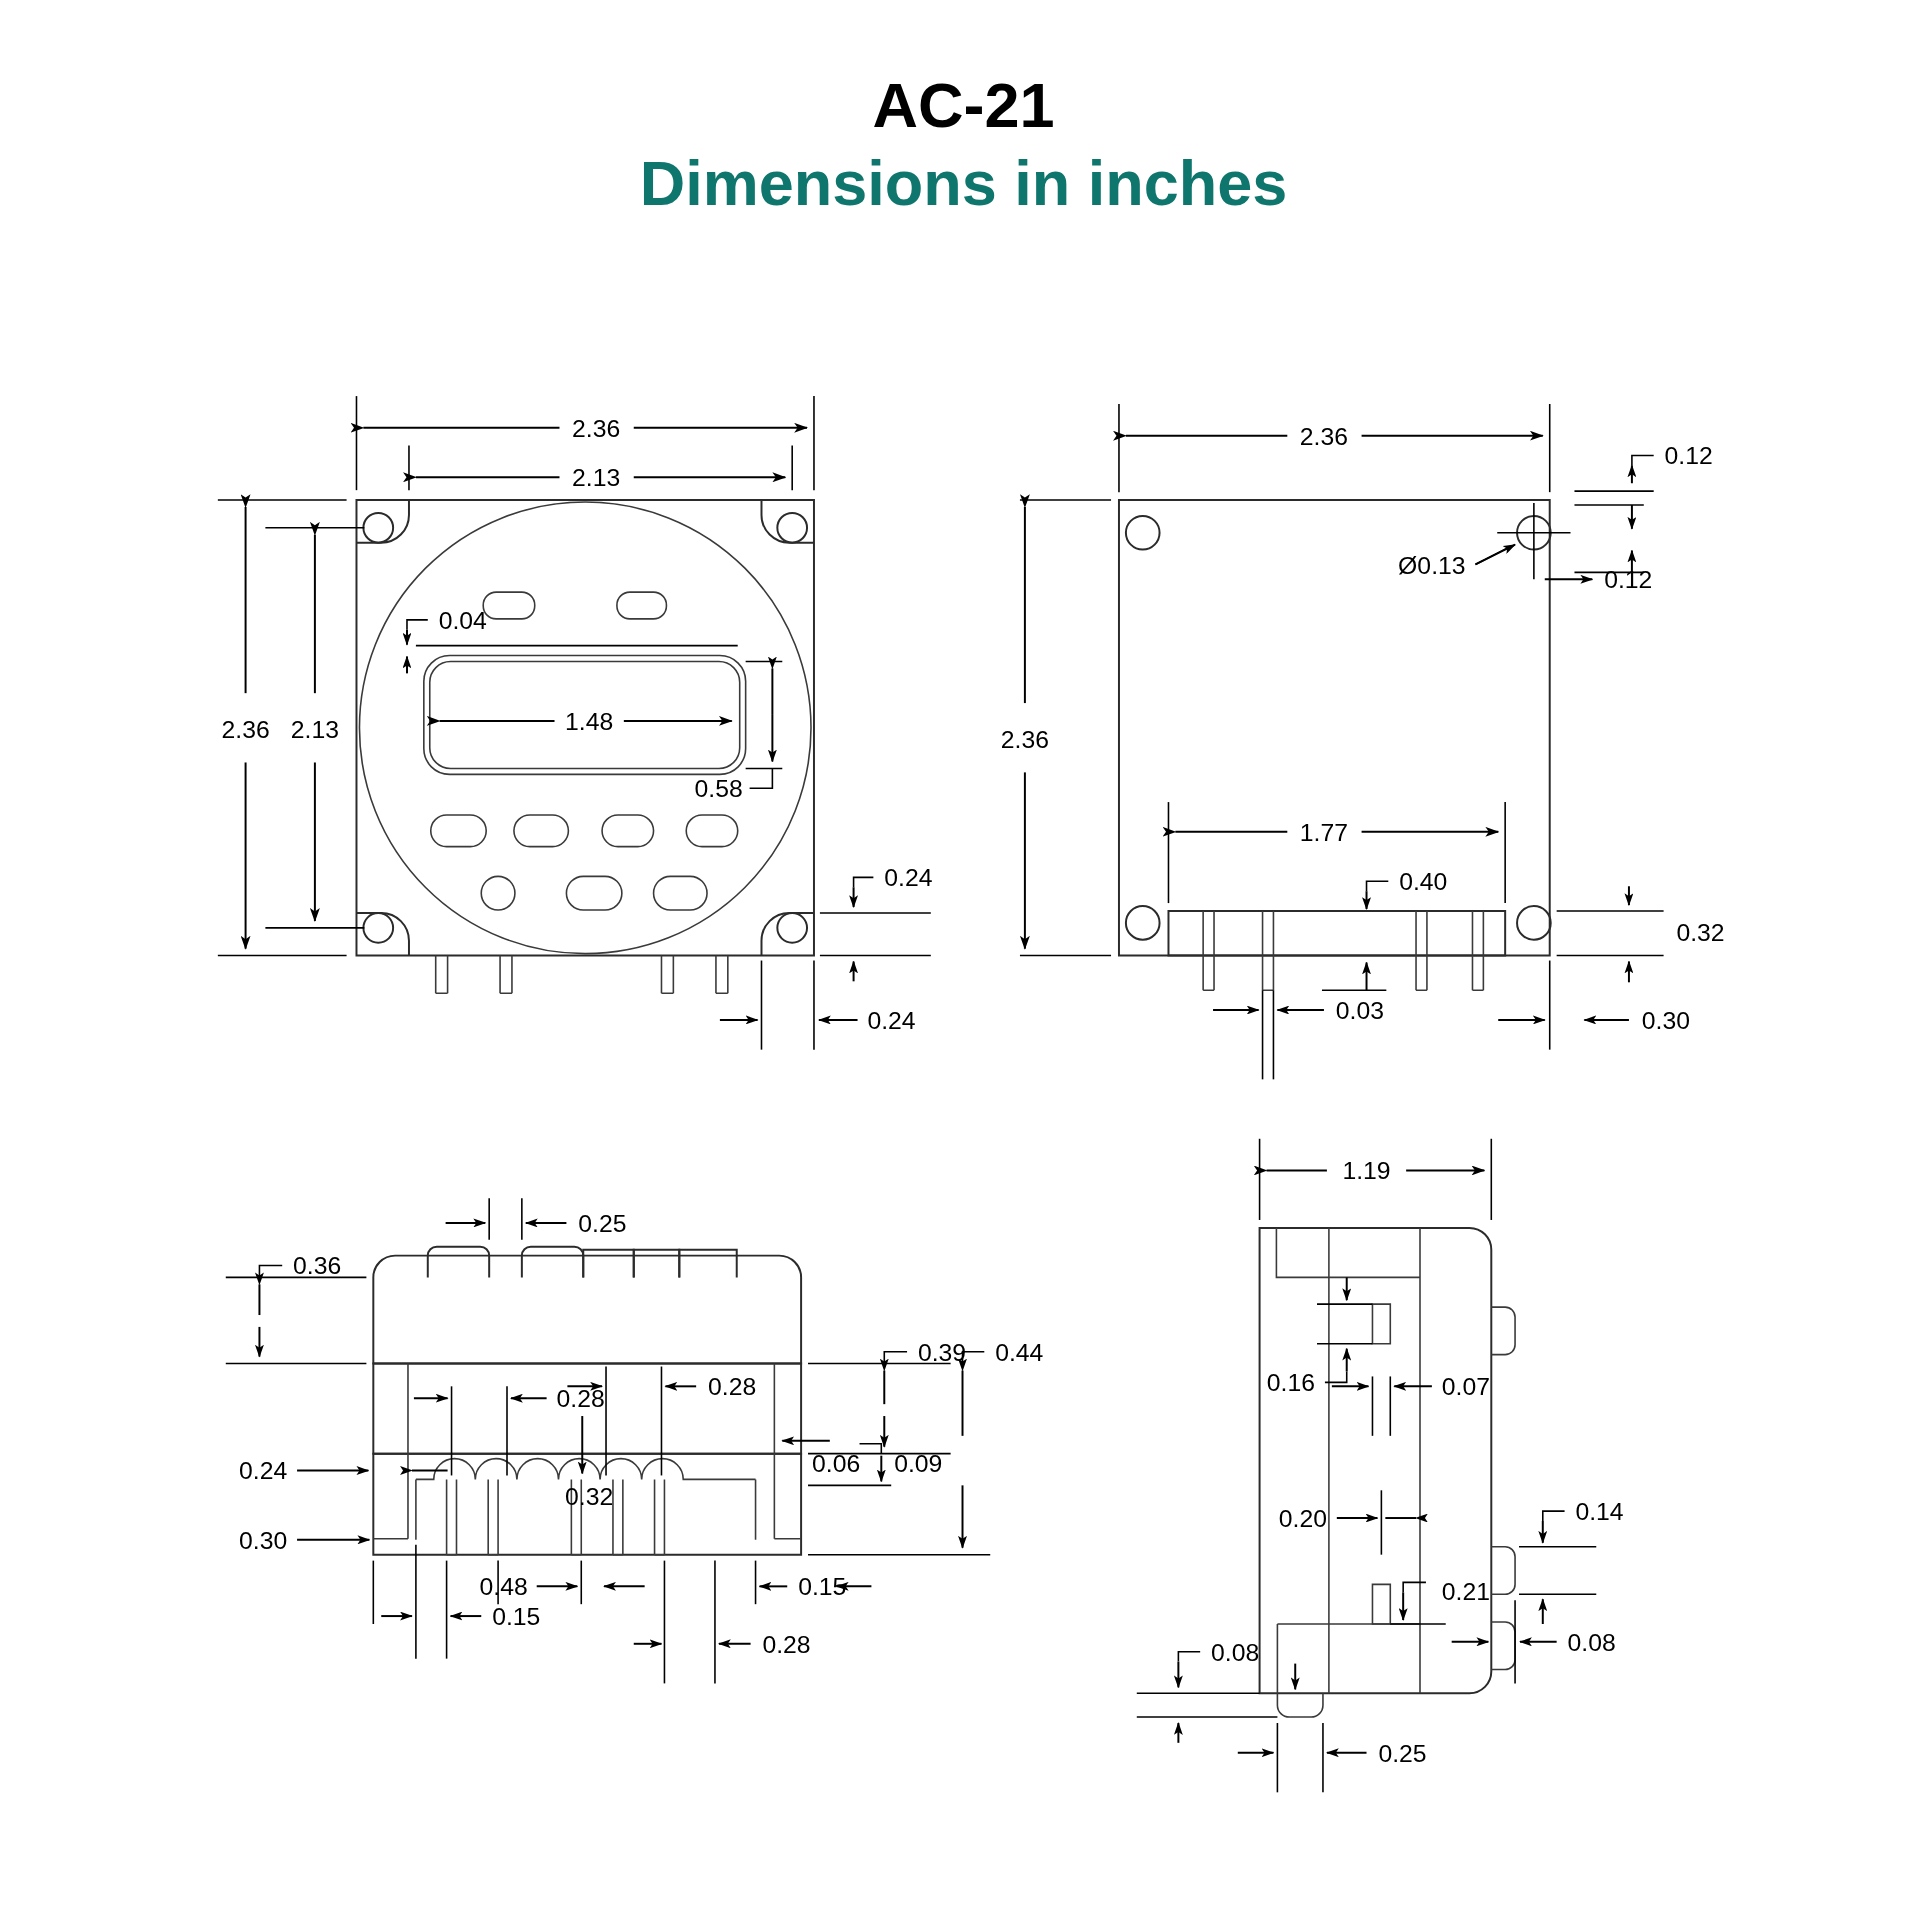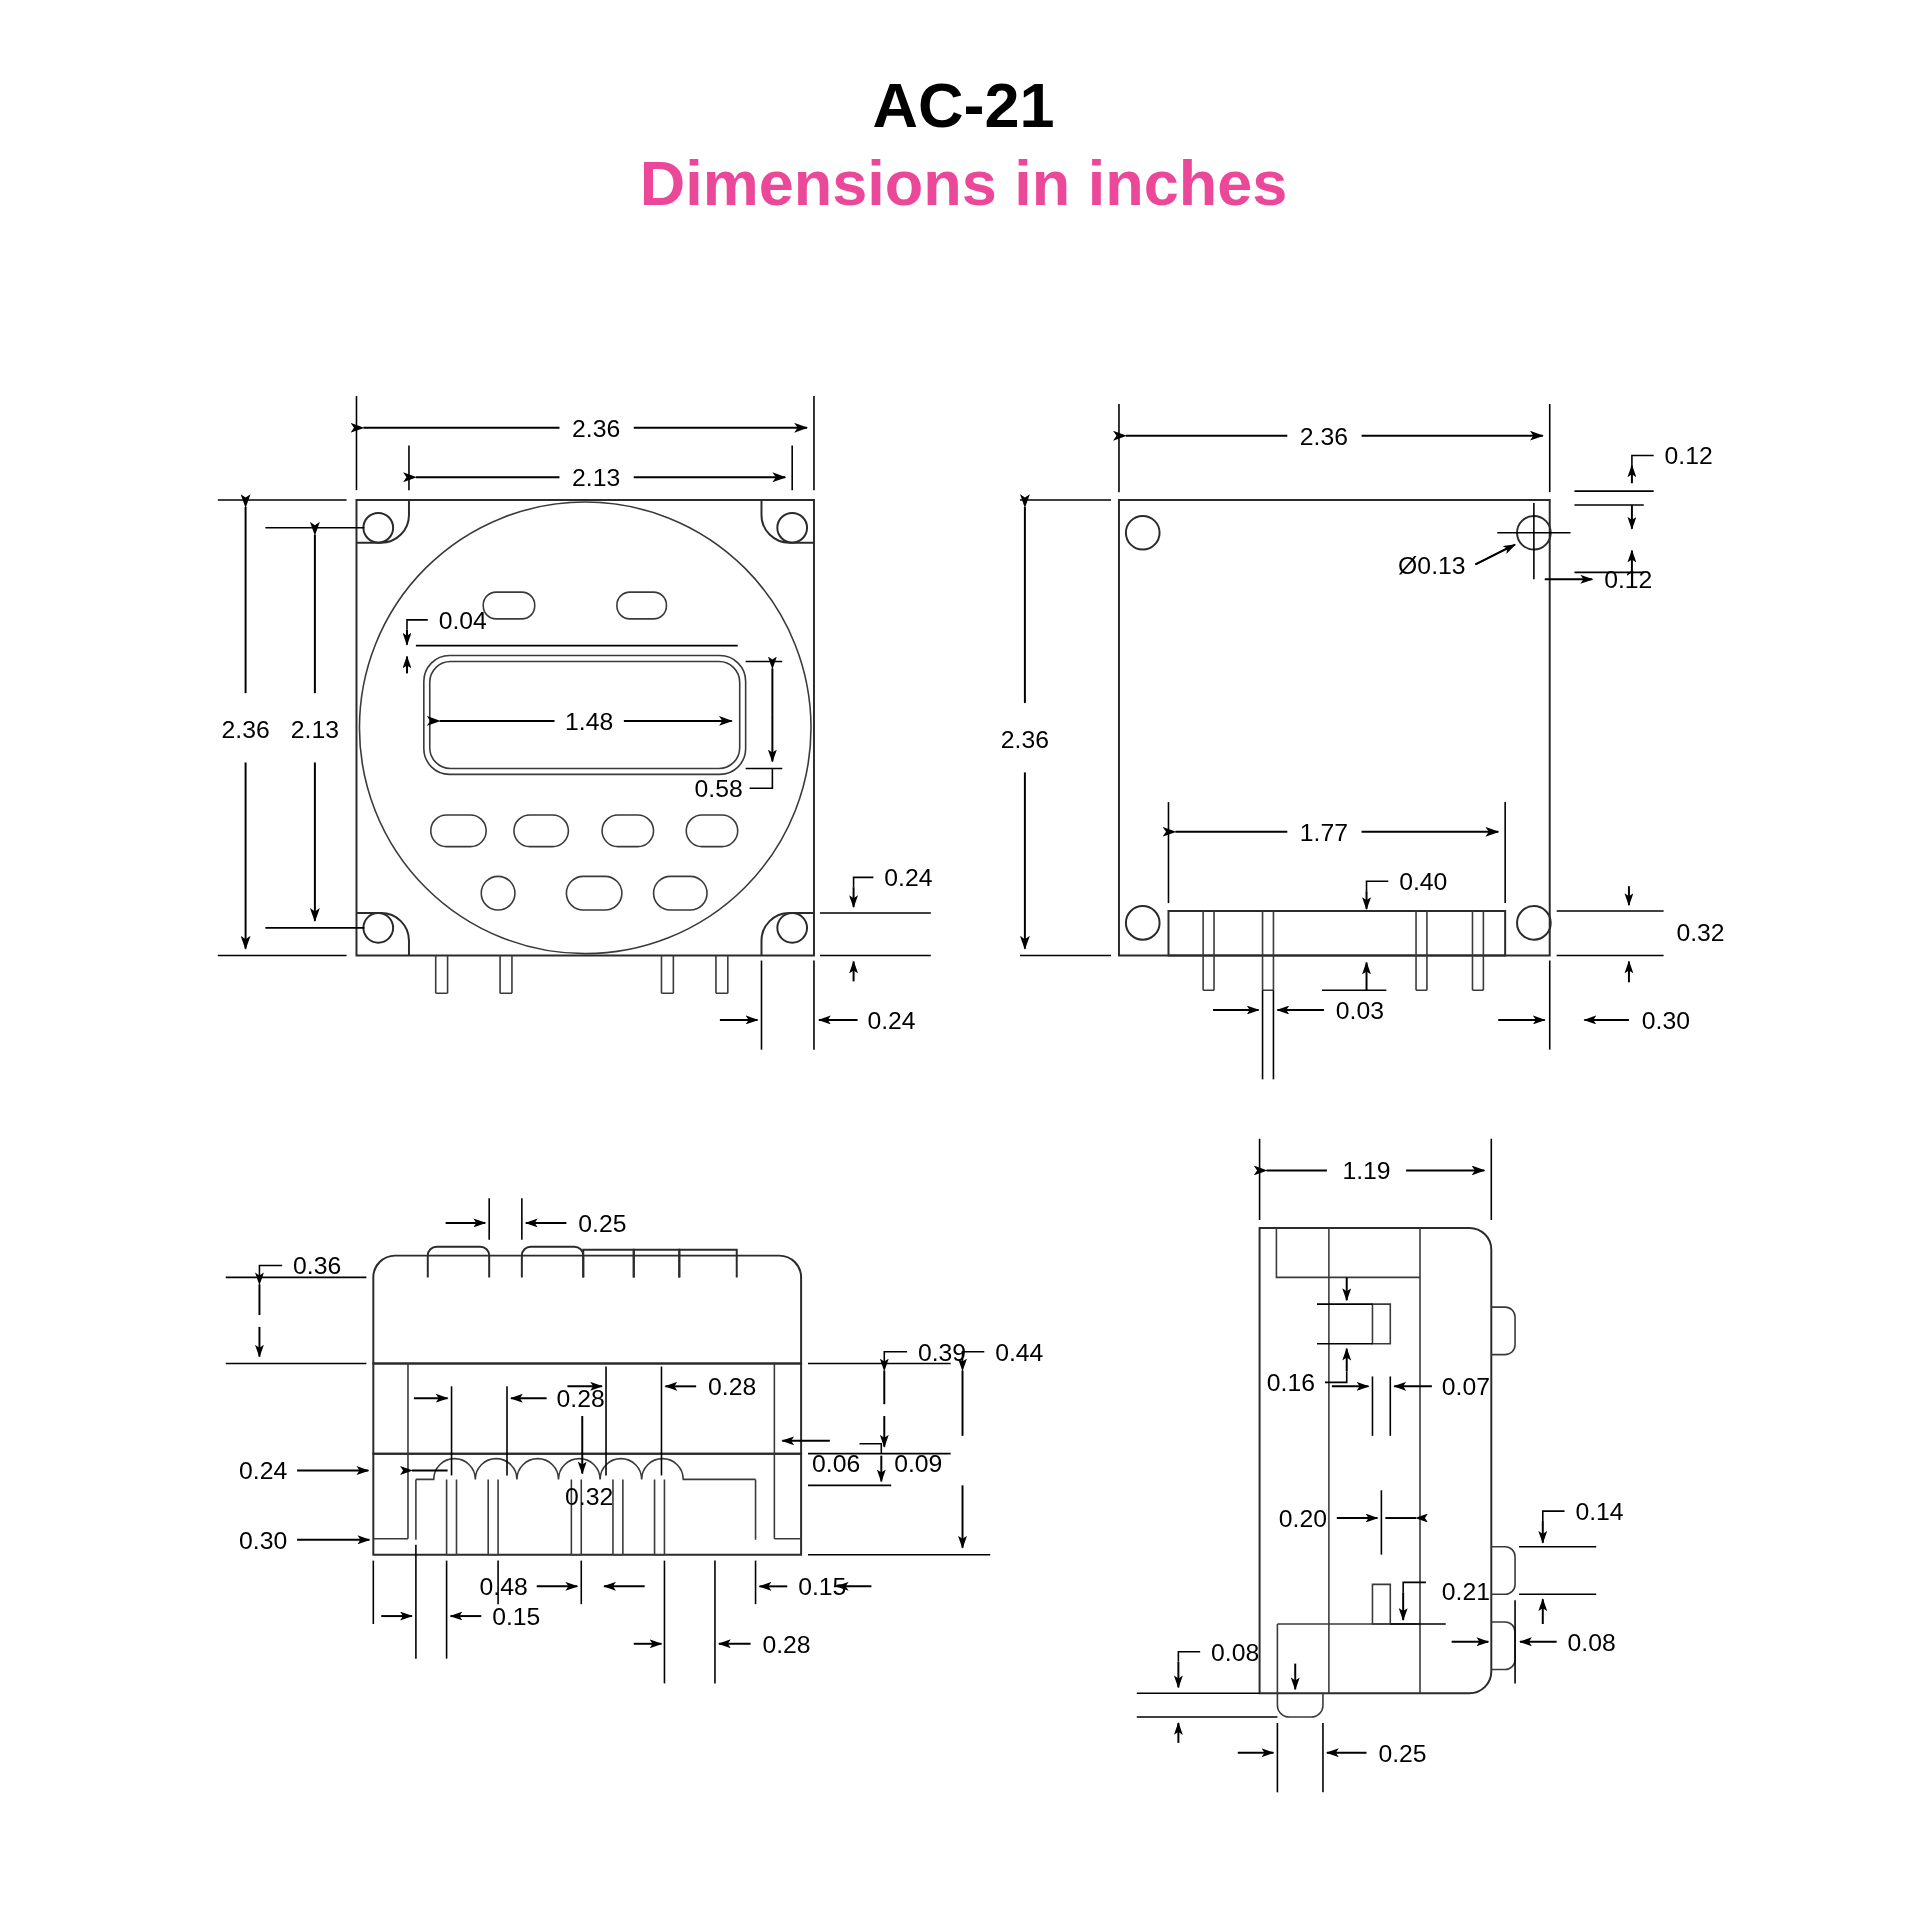--- a/index.html
+++ b/index.html
@@ -27,21 +27,21 @@
   #title-block .t-line1 {
     font-size: 63px;
     font-weight: bold;
     color: #000;
     letter-spacing: 0px;
     line-height: 1.15;
   }
   #title-block .t-line2 {
     font-size: 63px;
     font-weight: bold;
-    color: #ec4899;
+    color: #0f766e;
     line-height: 1.35;
   }
   svg#drawing {
     position: absolute;
     top: 0; left: 0;
     width: 1927px;
     height: 1927px;
   }
   svg#drawing text {
     font-family: "Liberation Sans", sans-serif;

